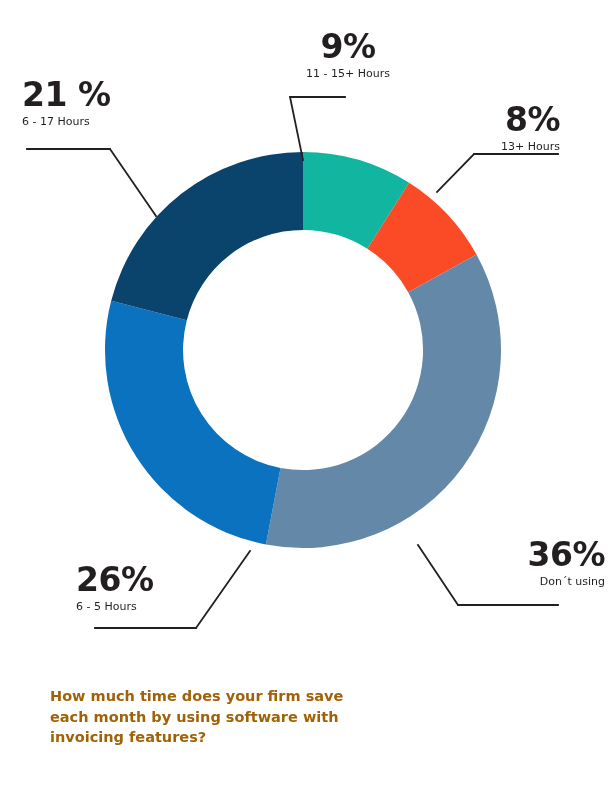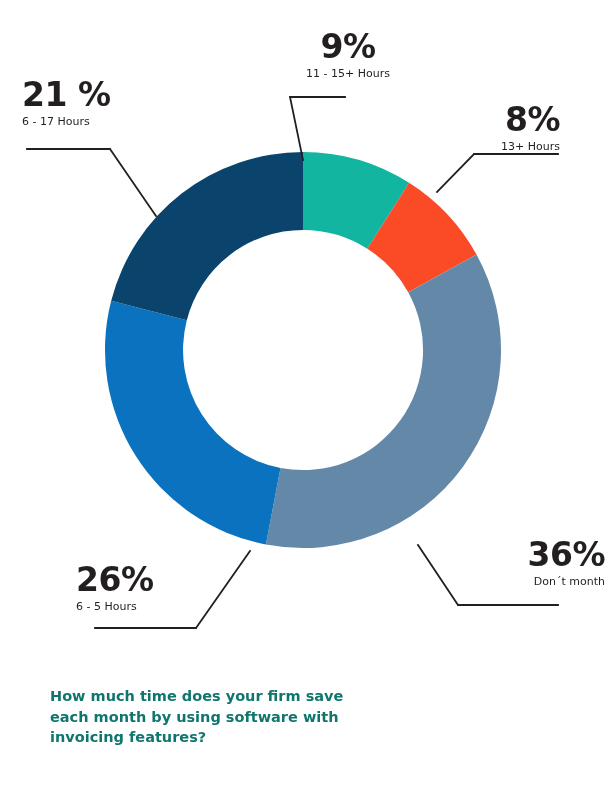--- a/index.html
+++ b/index.html
@@ -89,21 +89,21 @@
 
   #caption {
     position: absolute;
     left: 50px;
     top: 686px;
     width: 330px;
     font-family: "DejaVu Sans", "Liberation Sans", sans-serif;
     font-weight: bold;
     font-size: 14.5px;
     line-height: 1.42;
-    color: #0f766e;
+    color: #a16207;
   }
 </style>
 </head>
 <body>
 
 <div id="stage">
 
   <svg id="donut-svg" viewBox="0 0 610 790">
 
     <g>
@@ -133,21 +133,21 @@
     <div class="sub">6 - 17 Hours</div>
   </div>
 
   <div class="label-group" id="label-8">
     <div class="pct">8%</div>
     <div class="sub">13+ Hours</div>
   </div>
 
   <div class="label-group" id="label-36">
     <div class="pct">36%</div>
-    <div class="sub">Don´t month</div>
+    <div class="sub">Don´t using</div>
   </div>
 
   <div class="label-group" id="label-26">
     <div class="pct">26%</div>
     <div class="sub">6 - 5 Hours</div>
   </div>
 
   <div id="caption">How much time does your firm save each month by using software with invoicing features?</div>
 
 </div>

